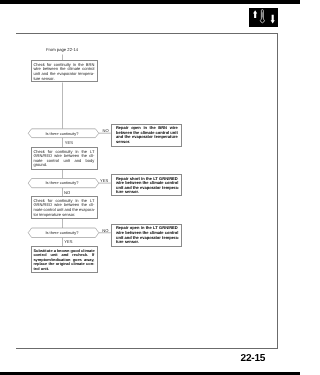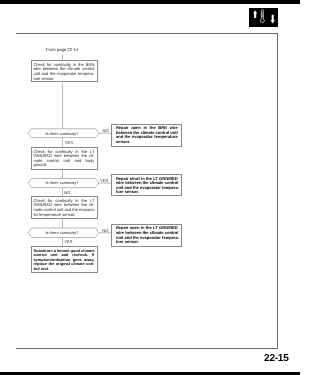--- a/index.html
+++ b/index.html
@@ -4,21 +4,21 @@
 <style>
   html,body{margin:0;padding:0;}
   body{width:300px;height:375px;background:#ffffff;overflow:hidden;
        font-family:"Liberation Sans",sans-serif;color:#111;position:relative;
        -webkit-font-smoothing:antialiased;text-rendering:geometricPrecision;}
   .bar-top{position:absolute;left:0;top:0;width:300px;height:4px;background:#000;}
   .bar-bottom{position:absolute;left:0;top:372px;width:300px;height:3px;background:#000;}
   .frame{position:absolute;left:16.3px;top:32.8px;width:261.2px;height:314.6px;
          border-top:0.9px solid #6b6b6b;border-right:0.9px solid #6b6b6b;border-bottom:0.9px solid #6b6b6b;}
   .tabbox{position:absolute;left:248.9px;top:8.3px;width:28.9px;height:18.8px;background:#000;}
-  .pageno{position:absolute;left:240.6px;top:352.6px;width:48px;text-align:right;
+  .pageno{position:absolute;left:240.6px;top:352.6px;width:48px;text-align:left;
           font-size:10.1px;font-weight:bold;letter-spacing:-0.25px;color:#000;line-height:11px;}
   .fbox{position:absolute;border:0.55px solid #8a8a8a;background:#fff;box-sizing:border-box;
         padding:1.45px 2.8px 1.0px 1.4px;color:#1f1f1f;}
   .fbox.b{padding:1.45px 3.75px 1.0px 3.75px;font-weight:bold;color:#000;}
   .fbox.bl{font-weight:bold;color:#000;}
   .fbox.bl .ln{font-size:3.93px;}
   .fbox .ln{display:block;font-size:4.06px;line-height:4.63px;white-space:pre;
             text-align:justify;text-align-last:justify;}
   .fbox .ln.last{text-align-last:left;}
   .lbl{position:absolute;font-size:4.1px;color:#1a1a1a;line-height:5px;}

